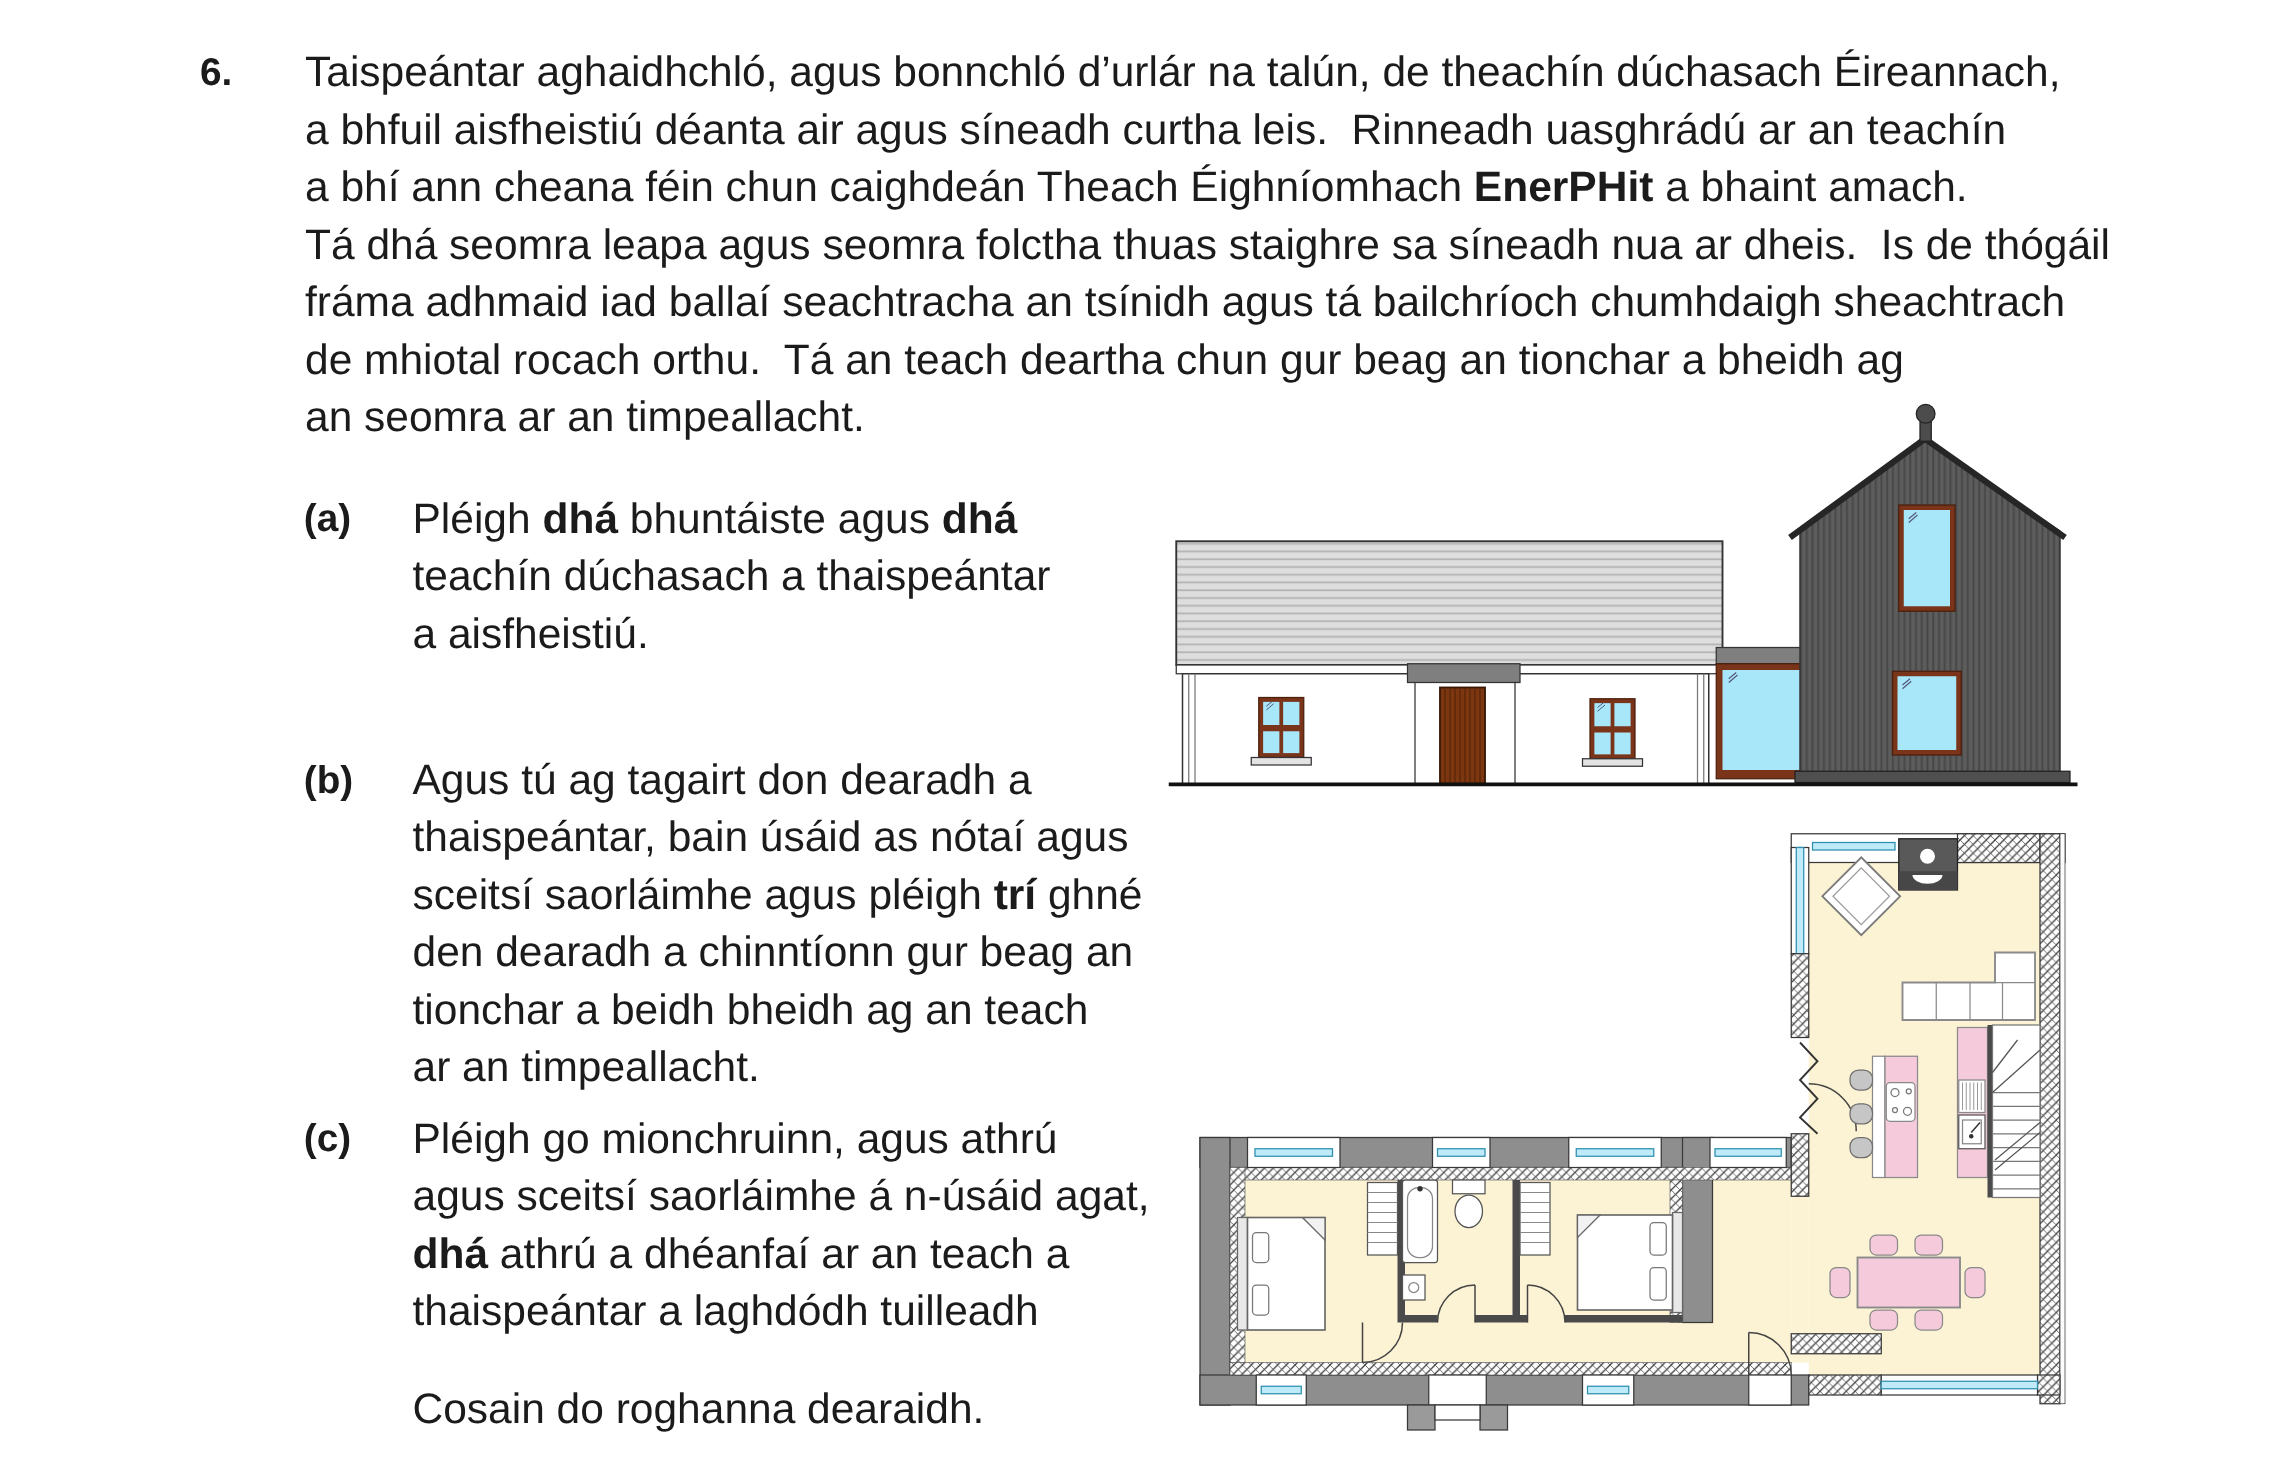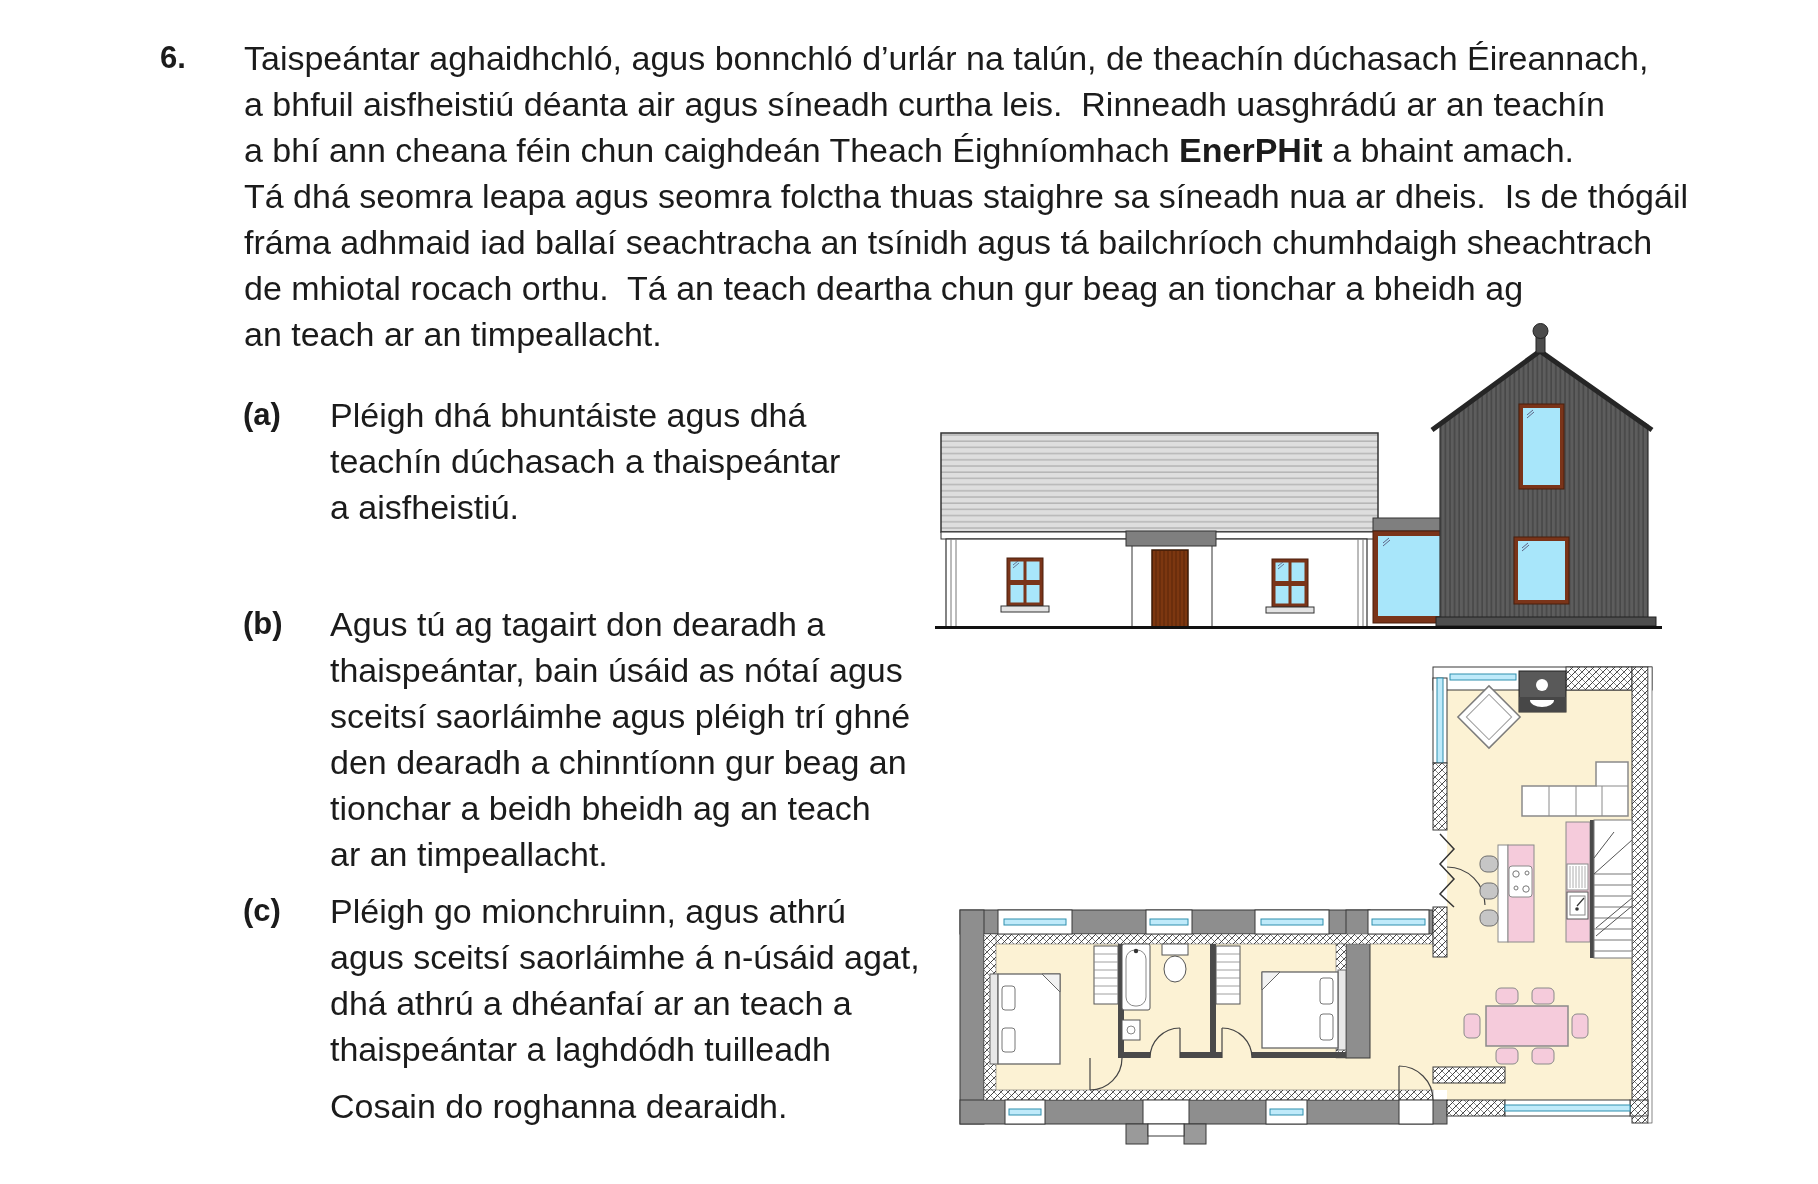--- a/index.html
+++ b/index.html
@@ -1,46 +1,46 @@
 <!DOCTYPE html>
 <html><head>
 <meta charset="utf-8">
 <style>
   html,body{margin:0;padding:0;background:#fff;}
   .page{position:relative;width:1818px;height:1184px;background:#ffffff;overflow:hidden;
         font-family:"Liberation Sans",sans-serif;color:#1b1b1b;}
   .line{white-space:pre;font-size:34px;line-height:46px;height:46px;}
-  .b{font-weight:400;}
+  .b{font-weight:700;}
   .bi{font-weight:700;}
   .qnum{position:absolute;left:160px;top:35px;font-size:31px;line-height:46px;font-weight:700;}
   .block{position:absolute;}
   #intro{left:244px;top:35px;}
   .plabel{position:absolute;left:243px;font-size:31px;line-height:46px;font-weight:700;}
   #lab-a{top:392px;} #lab-b{top:601px;} #lab-c{top:888px;}
   #part-a{left:330px;top:392px;}
   #part-b{left:330px;top:601px;}
   #part-c{left:330px;top:888px;}
-  .closing{margin-top:11px;}
+  .closing{margin-top:32px;}
   .figures{position:absolute;left:930px;top:315px;width:760px;height:855px;}
 </style>
 </head>
 <body>
 
 <div class="page">
 
   <div class="qnum">6.</div>
 
   <div class="block" id="intro">
     <div class="line">Taispeántar aghaidhchló, agus bonnchló d’urlár na talún, de theachín dúchasach Éireannach,</div>
     <div class="line">a bhfuil aisfheistiú déanta air agus síneadh curtha leis.  Rinneadh uasghrádú ar an teachín</div>
     <div class="line"><span>a bhí ann cheana féin chun caighdeán Theach Éighníomhach </span><span class="bi">EnerPHit</span><span> a bhaint amach.</span></div>
     <div class="line">Tá dhá seomra leapa agus seomra folctha thuas staighre sa síneadh nua ar dheis.  Is de thógáil</div>
     <div class="line">fráma adhmaid iad ballaí seachtracha an tsínidh agus tá bailchríoch chumhdaigh sheachtrach</div>
     <div class="line">de mhiotal rocach orthu.  Tá an teach deartha chun gur beag an tionchar a bheidh ag</div>
-    <div class="line">an teach ar an timpeallacht.</div>
+    <div class="line">an seomra ar an timpeallacht.</div>
   </div>
 
   <div class="plabel" id="lab-a">(a)</div>
   <div class="block" id="part-a">
     <div class="line"><span>Pléigh </span><span class="b">dhá</span><span> bhuntáiste agus </span><span class="b">dhá</span></div>
     <div class="line">teachín dúchasach a thaispeántar</div>
     <div class="line">a aisfheistiú.</div>
   </div>
 
   <div class="plabel" id="lab-b">(b)</div>

